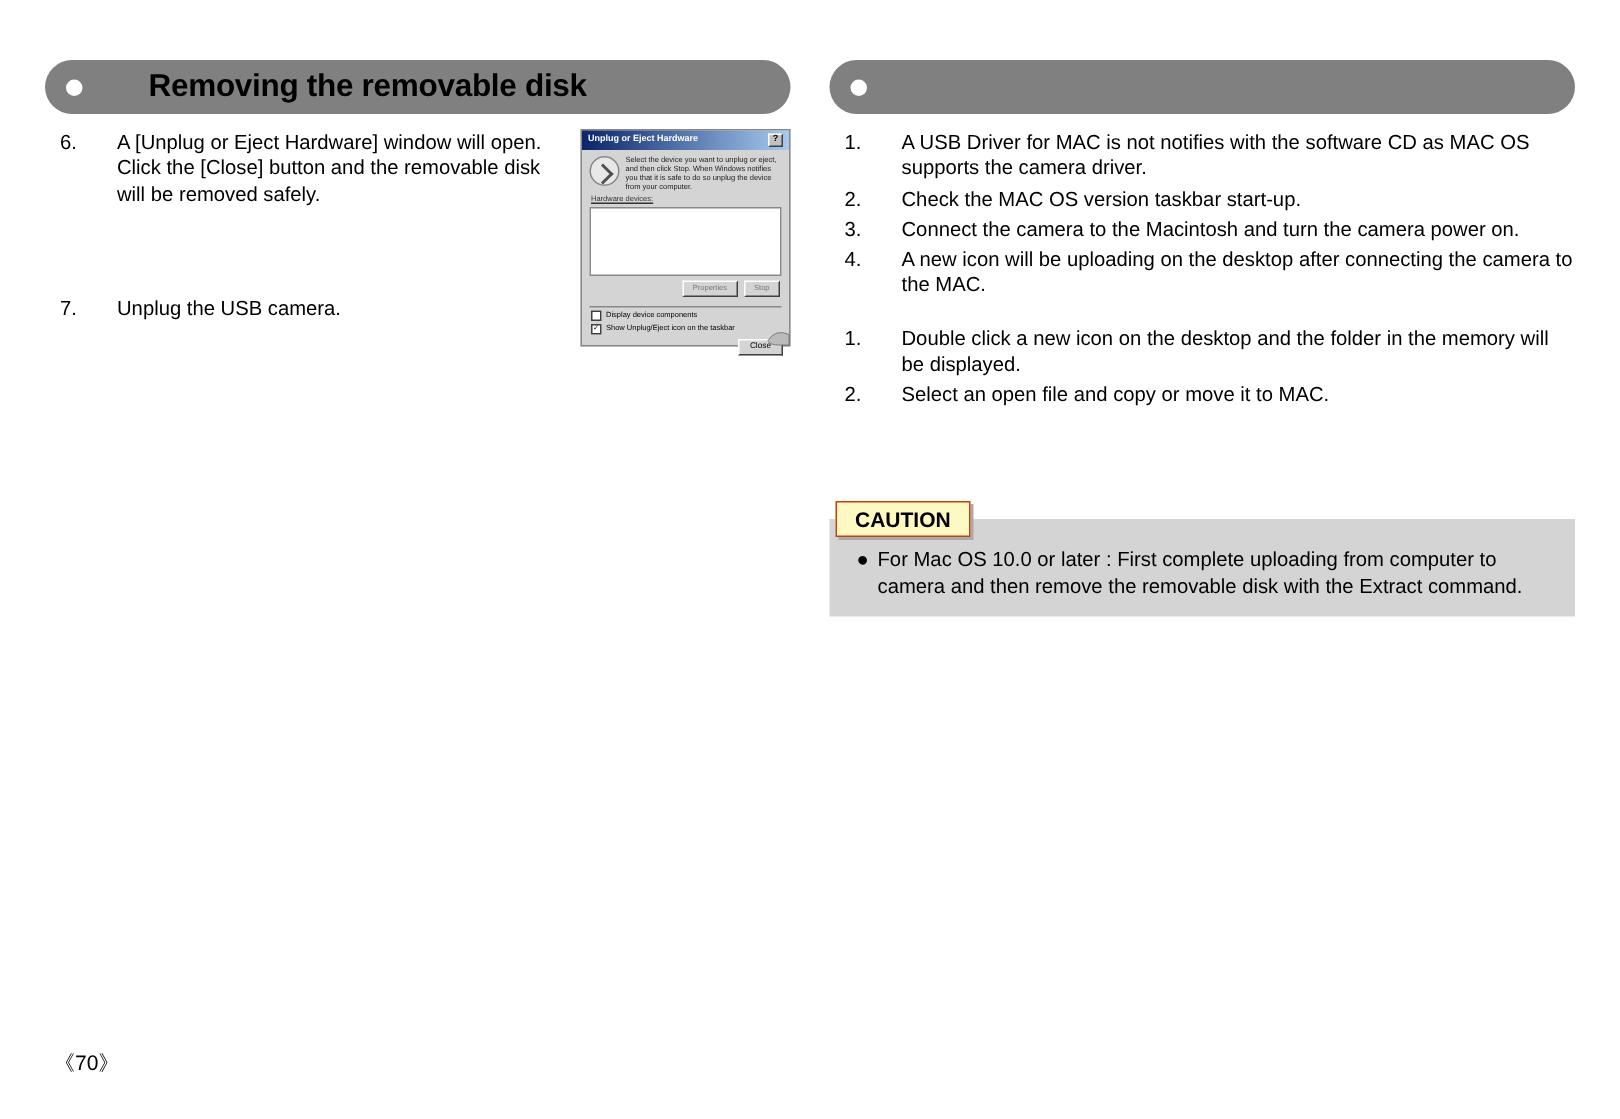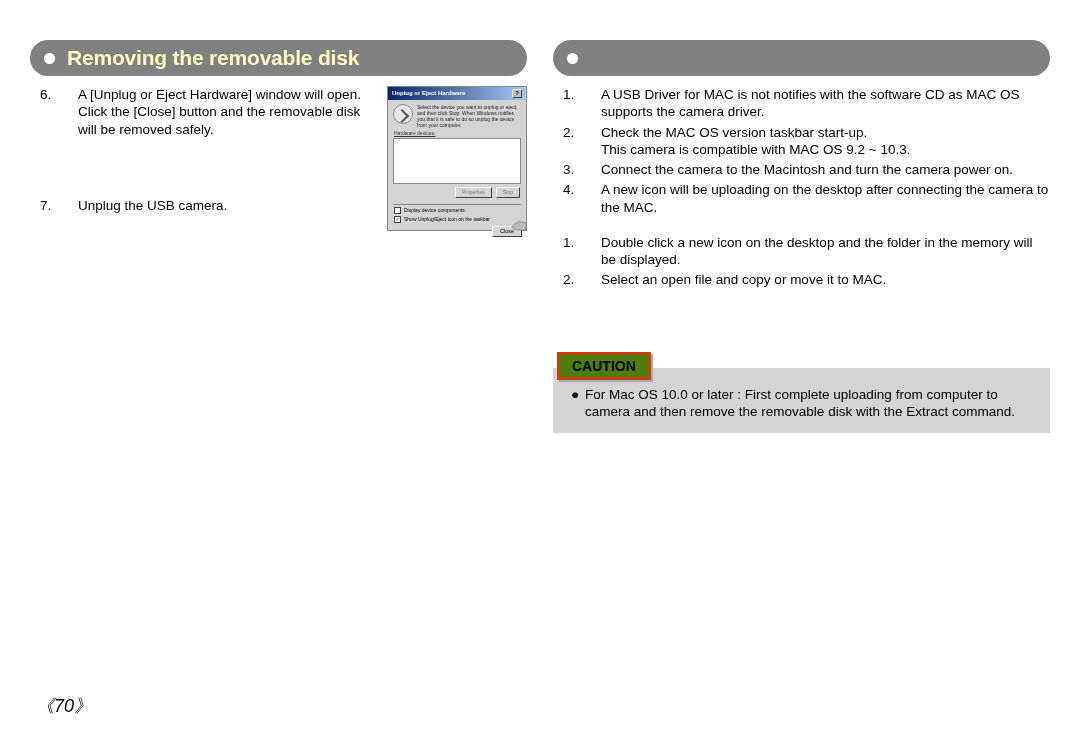--- a/index.html
+++ b/index.html
@@ -19,26 +19,27 @@
     .col {
       flex: 1;
       min-width: 0;
     }
     .section-heading {
       background: #808080;
       border-radius: 22px;
       height: 36px;
       display: flex;
       align-items: center;
-      color: #fef9c3;
+      color: #000000;
       font-size: 21px;
       font-weight: bold;
       padding-left: 14px;
       margin-bottom: 10px;
       letter-spacing: -0.2px;
+      gap: 32px;
     }
     .bullet-dot {
       width: 11px;
       height: 11px;
       background: #fff;
       border-radius: 50%;
       margin-right: 12px;
       flex-shrink: 0;
     }
     .body-text {
@@ -94,46 +95,45 @@
     .dlg-btns { display:flex; justify-content:flex-end; gap:4px; padding:3px 6px;}
     .dlg-btn { background:#d4d4d4; border:1px solid #fff; border-right-color:#404040; border-bottom-color:#404040; font-size:5px; padding:1px 6px; color:#777; }
     .dlg-chk { display:flex; align-items:center; gap:3px; padding:1px 6px; font-size:5px;}
     .dlg-chkbox { width:7px; height:7px; background:#fff; border:1px solid #404040; display:inline-flex; align-items:center; justify-content:center; font-size:5px; }
     .dlg-hr { border-top:1px solid #888; margin:3px 5px 1px 5px;}
     .dlg-close-row { display:flex; justify-content:flex-end; padding: 2px 4px 3px 4px; }
     .dlg-close-btn { background:#d4d4d4; border:1px solid #fff; border-right-color:#404040; border-bottom-color:#404040; font-size:5.5px; padding:1px 7px; }
     .dlg-corner { position:absolute; right:-1px; bottom:-1px; width:16px; height:14px; }
     .caution-label {
       display:inline-block;
-      border:3px solid #c2410c;
+      border:1px solid #c2410c;
       box-shadow: 2px 2px 0 #aaa;
       padding: 3px 12px 3px 12px;
       font-size: 14px;
       font-weight: bold;
       margin-left: 4px;
-      background:#4d7c0f;
+      background:#fef9c3;
       position: relative;
       z-index: 2;
     }
     .caution-box {
       background:#d4d4d4;
       margin-top: -12px;
       padding: 18px 12px 12px 18px;
       font-size: 13.5px;
       line-height:1.3;
     }
     .caution-item { display:flex; }
     .caution-bullet { width:14px; flex-shrink:0; }
     .caution-text {}
     .page-num {
       position:absolute;
       left: 36px;
       bottom: 28px;
-      font-size: 18px;
-      font-style: italic;
+      font-size: 14px;
     }
     .spacer-md { height: 56px; }
   </style>
 </head>
 <body>
 
 <div class="page">
 
   <div class="col">
     <div class="section-heading">
@@ -194,21 +194,20 @@
     </div>
     <div class="body-text" style="margin-bottom:18px;">
       <div class="num-item">
         <span class="n">1.</span>
         <span class="t">A USB Driver for MAC is not notifies with the software CD as MAC OS supports the camera driver.</span>
       </div>
       <div class="num-item">
         <span class="n">2.</span>
         <span class="t">
           <span>Check the MAC OS version taskbar start-up.</span><br>
-          <span>This camera is compatible with MAC OS 9.2 ~ 10.3.</span>
         </span>
       </div>
       <div class="num-item">
         <span class="n">3.</span>
         <span class="t">Connect the camera to the Macintosh and turn the camera power on.</span>
       </div>
       <div class="num-item">
         <span class="n">4.</span>
         <span class="t">A new icon will be uploading on the desktop after connecting the camera to the MAC.</span>
       </div>

